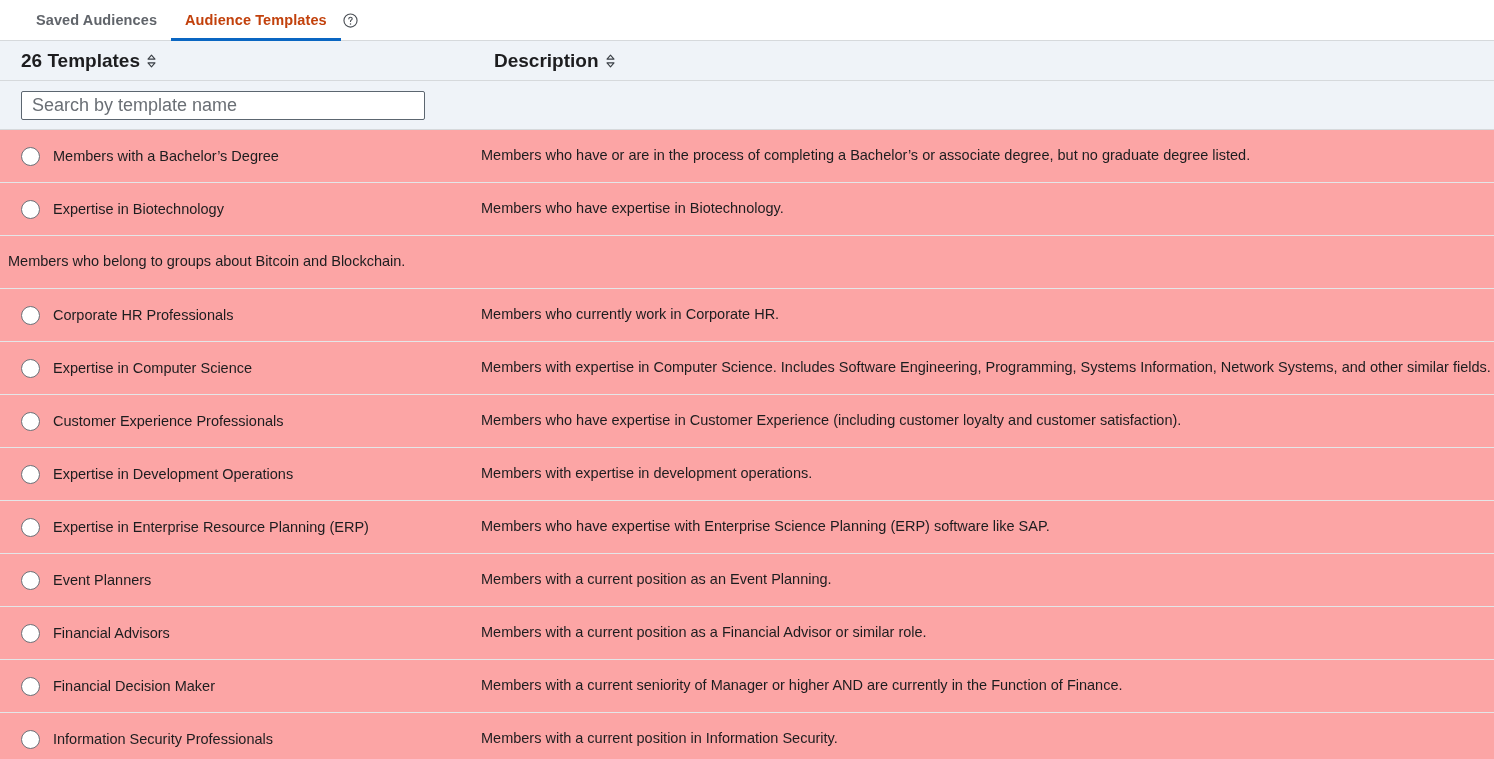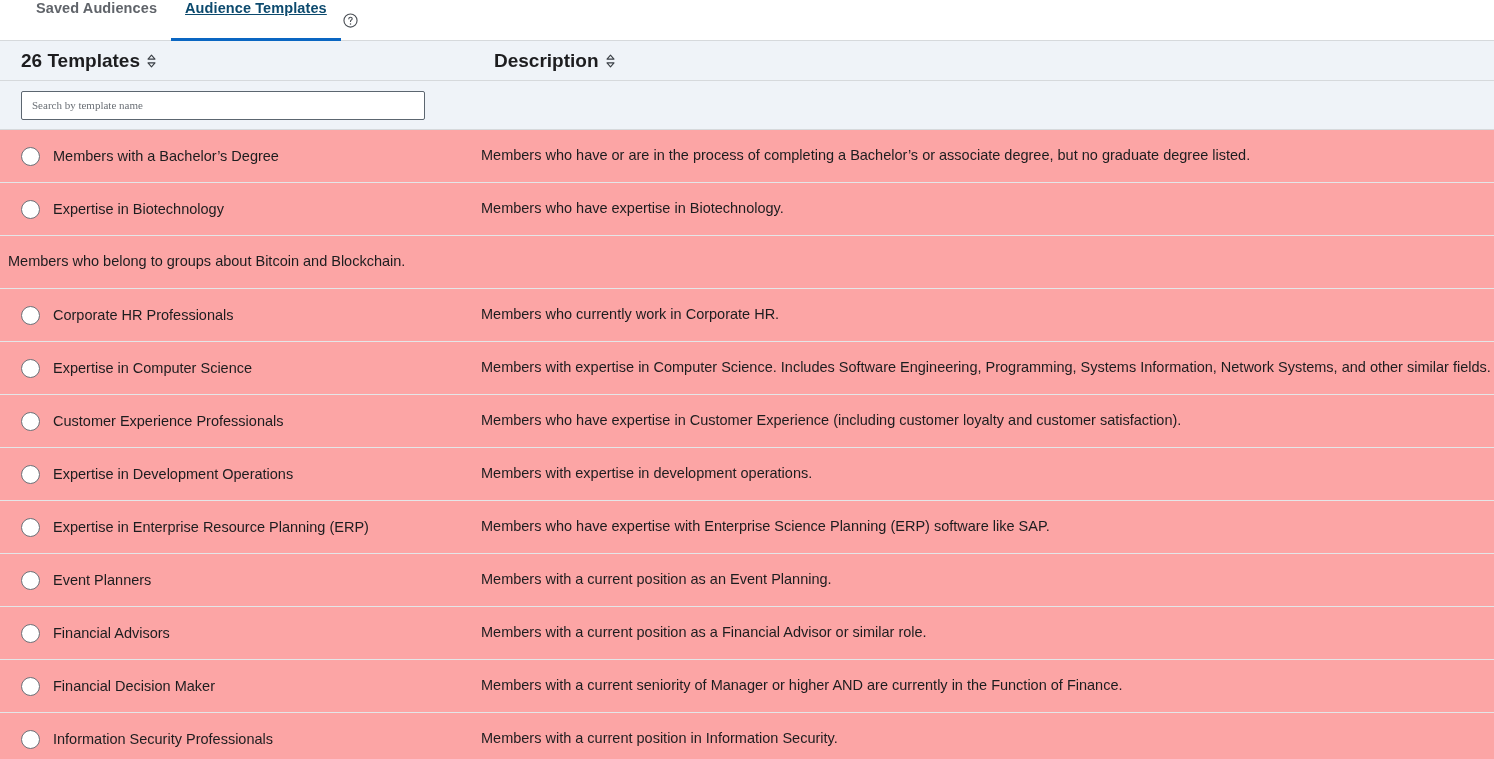--- a/index.html
+++ b/index.html
@@ -20,30 +20,30 @@
     height: 41px;
     display: flex;
     align-items: stretch;
     border-bottom: 1px solid #d6d9dc;
     background: #ffffff;
     padding-left: 22px;
   }
   .tab {
     position: relative;
     display: flex;
-    align-items: flex-start;
+    align-items: center;
     font-size: 14.5px;
     font-weight: 700;
     letter-spacing: .1px;
     color: #60646a;
     padding: 0 14px;
     cursor: pointer;
     white-space: nowrap;
   }
-  .tab.active { color: #0c4a6e; text-decoration: underline; }
+  .tab.active { color: #c2410c; }
   .tab.active::after {
     content: "";
     position: absolute;
     left: 0; right: 0; bottom: -1px;
     height: 3px;
     background: #0a66c2;
   }
   .help-wrap {
     display: flex;
     align-items: center;
@@ -87,22 +87,22 @@
     background: #eff3f8;
     border-bottom: 1px solid #d6d9dc;
     padding-left: 21px;
   }
   .search-input {
     width: 404px;
     height: 29px;
     border: 1px solid #5c6670;
     border-radius: 2px;
     background: #ffffff;
-    font-family: Liberation Serif, serif;
-    font-size: 11px;
+    font-family: Liberation Sans, sans-serif;
+    font-size: 18px;
     color: #1d1d1f;
     padding: 0 10px;
     outline: none;
   }
   .search-input::placeholder { color: #6a6f75; opacity: 1; }
 
   .row {
     display: flex;
     align-items: center;
     height: 53px;

